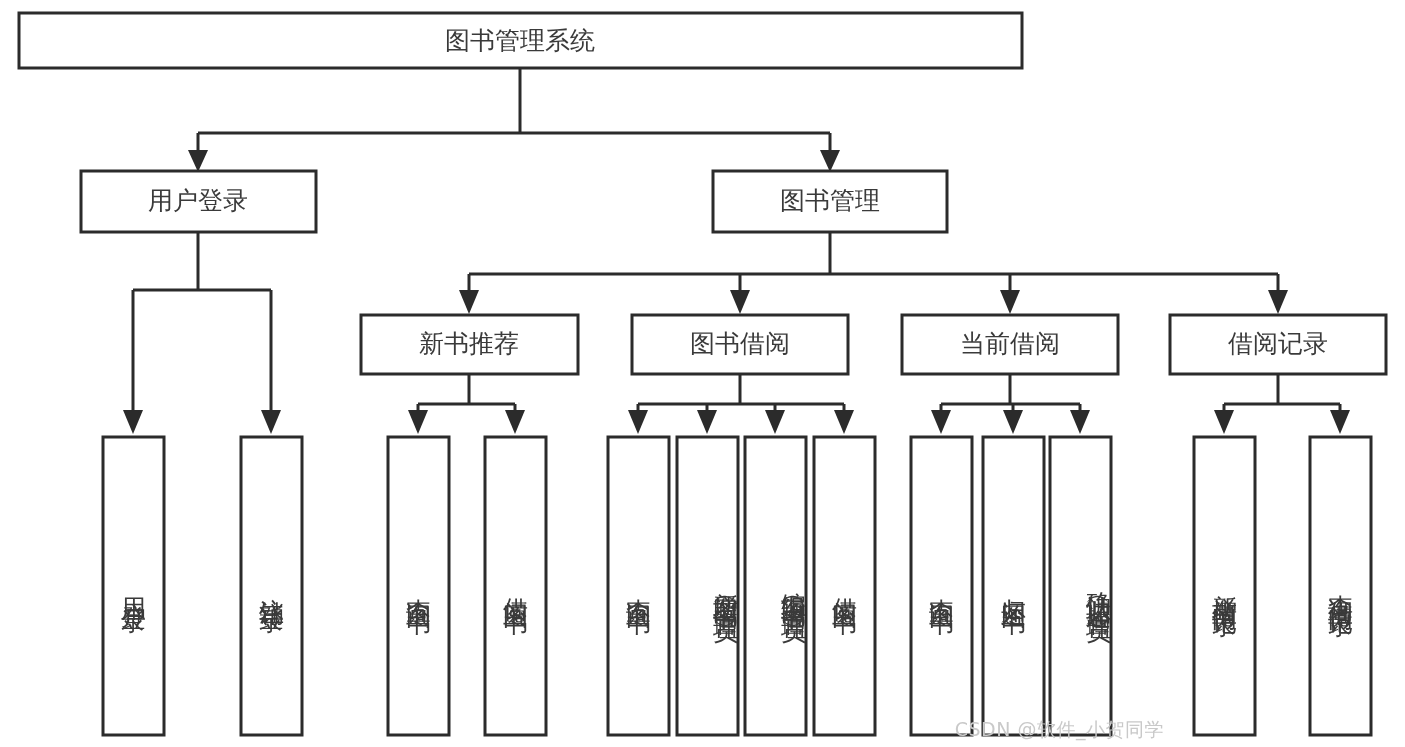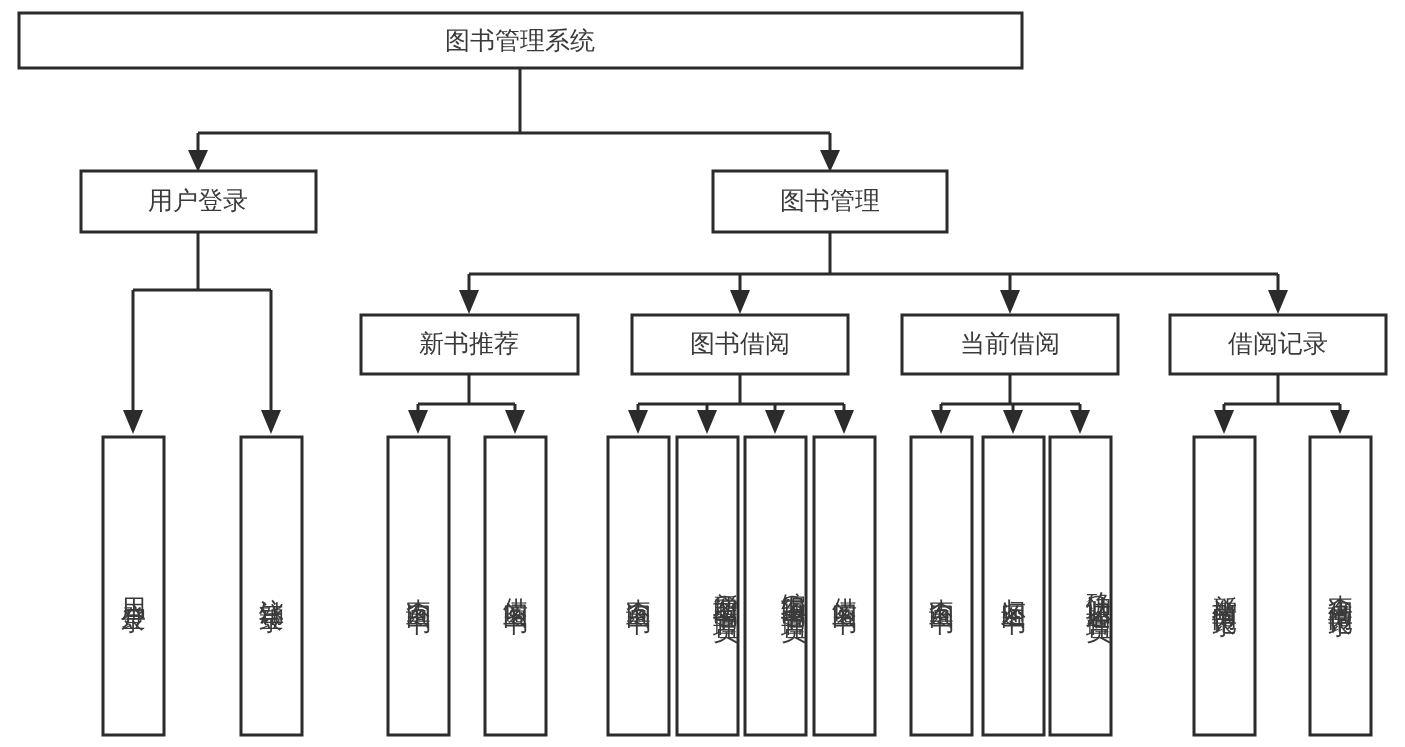--- a/index.html
+++ b/index.html
@@ -236,14 +236,15 @@
   <div class="vert-label center-v" style="left:911px; top:437px; width:61px; height:298px;">查询图书</div>
 
   <div class="vert-label center-v" style="left:983px; top:437px; width:61px; height:298px;">归还图书</div>
 
   <div class="vert-label" style="left:1050px; top:445px; width:61px; height:290px;">确认归还（管理员）</div>
 
   <div class="vert-label center-v" style="left:1194px; top:437px; width:61px; height:298px;">新增借阅记录</div>
 
   <div class="vert-label center-v" style="left:1310px; top:437px; width:61px; height:298px;">查询借阅记录</div>
 
+  <div class="watermark">CSDN @软件_小贺同学</div>
 
 </div>
 
 </body></html>

